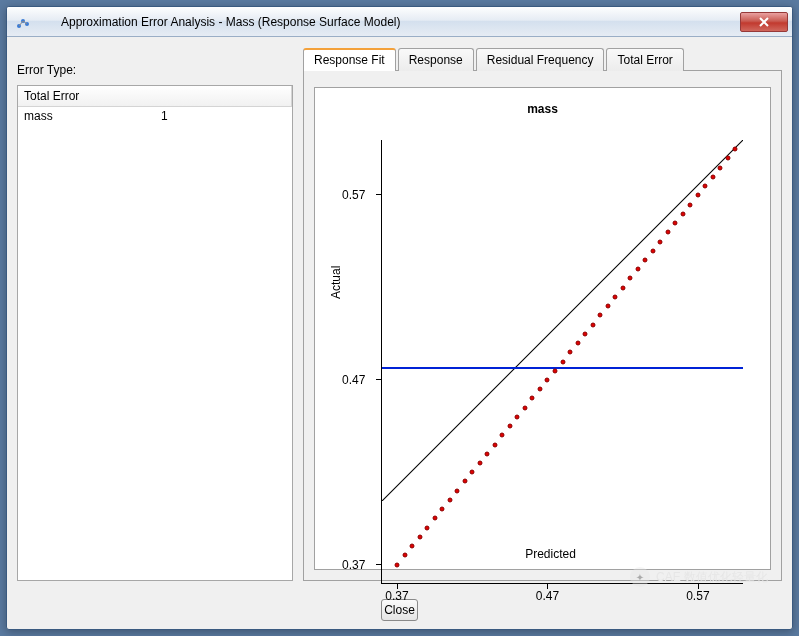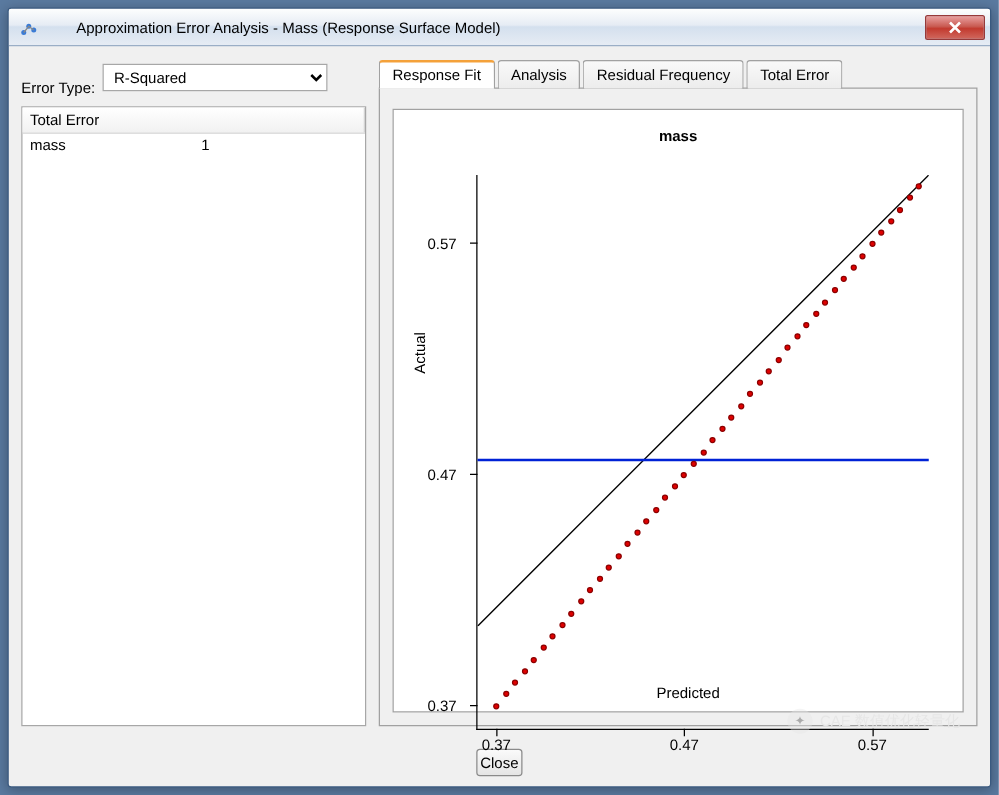--- a/index.html
+++ b/index.html
@@ -65,41 +65,38 @@
           <path d="M2 1 L10 9 M10 1 L2 9" stroke-width="2"></path>
         </svg>
     </div>
   </div>
 
   <div class="content">
 
     <div class="leftpane">
       <div class="row">
         <label>Error Type:</label>
-        <select>
-          <option>R-Squared</option>
-        </select>
       </div>
       <div class="table">
         <div class="thead">
           <div class="th">Total Error</div>
         </div>
         <div class="tbody" id="tbody">
             <div class="tr">
               <div class="td">mass</div>
               <div class="td">1</div>
             </div>
           </div>
       </div>
     </div>
 
     <div class="rightpane">
       <div class="tabs" id="tabs">
           <div class="tab active">Response Fit</div>
-          <div class="tab">Analysis</div>
+          <div class="tab">Response</div>
           <div class="tab">Residual Frequency</div>
           <div class="tab">Total Error</div>
         </div>
       <div class="tabframe">
         <div class="chartbox">
           <div class="chart-title">mass</div>
           <div class="ylabel">Actual</div>
           <div class="xlabel">Predicted</div>
           <div class="plot" id="plot">
             <svg class="diag" viewBox="0 0 100 100" preserveAspectRatio="none">

